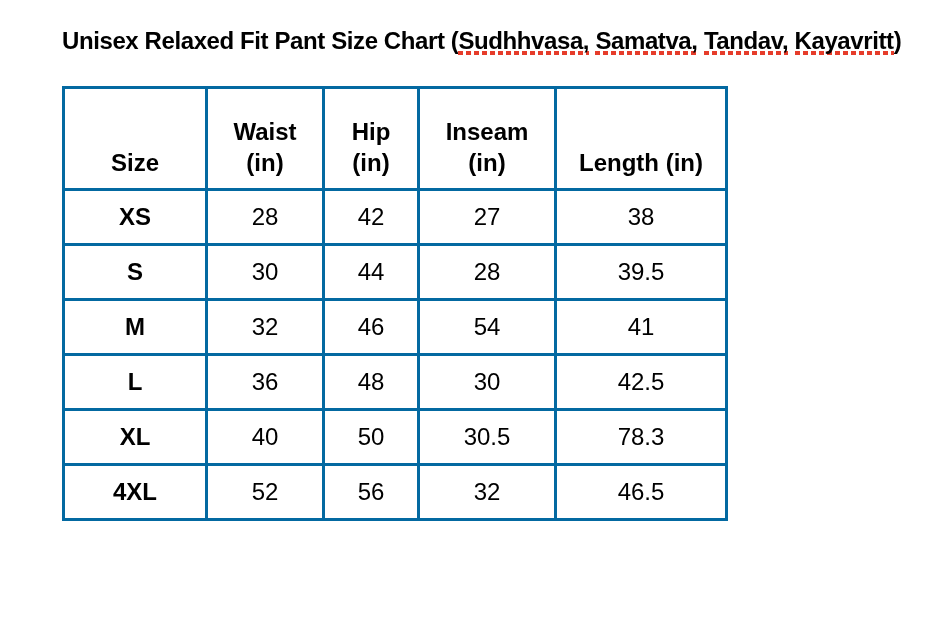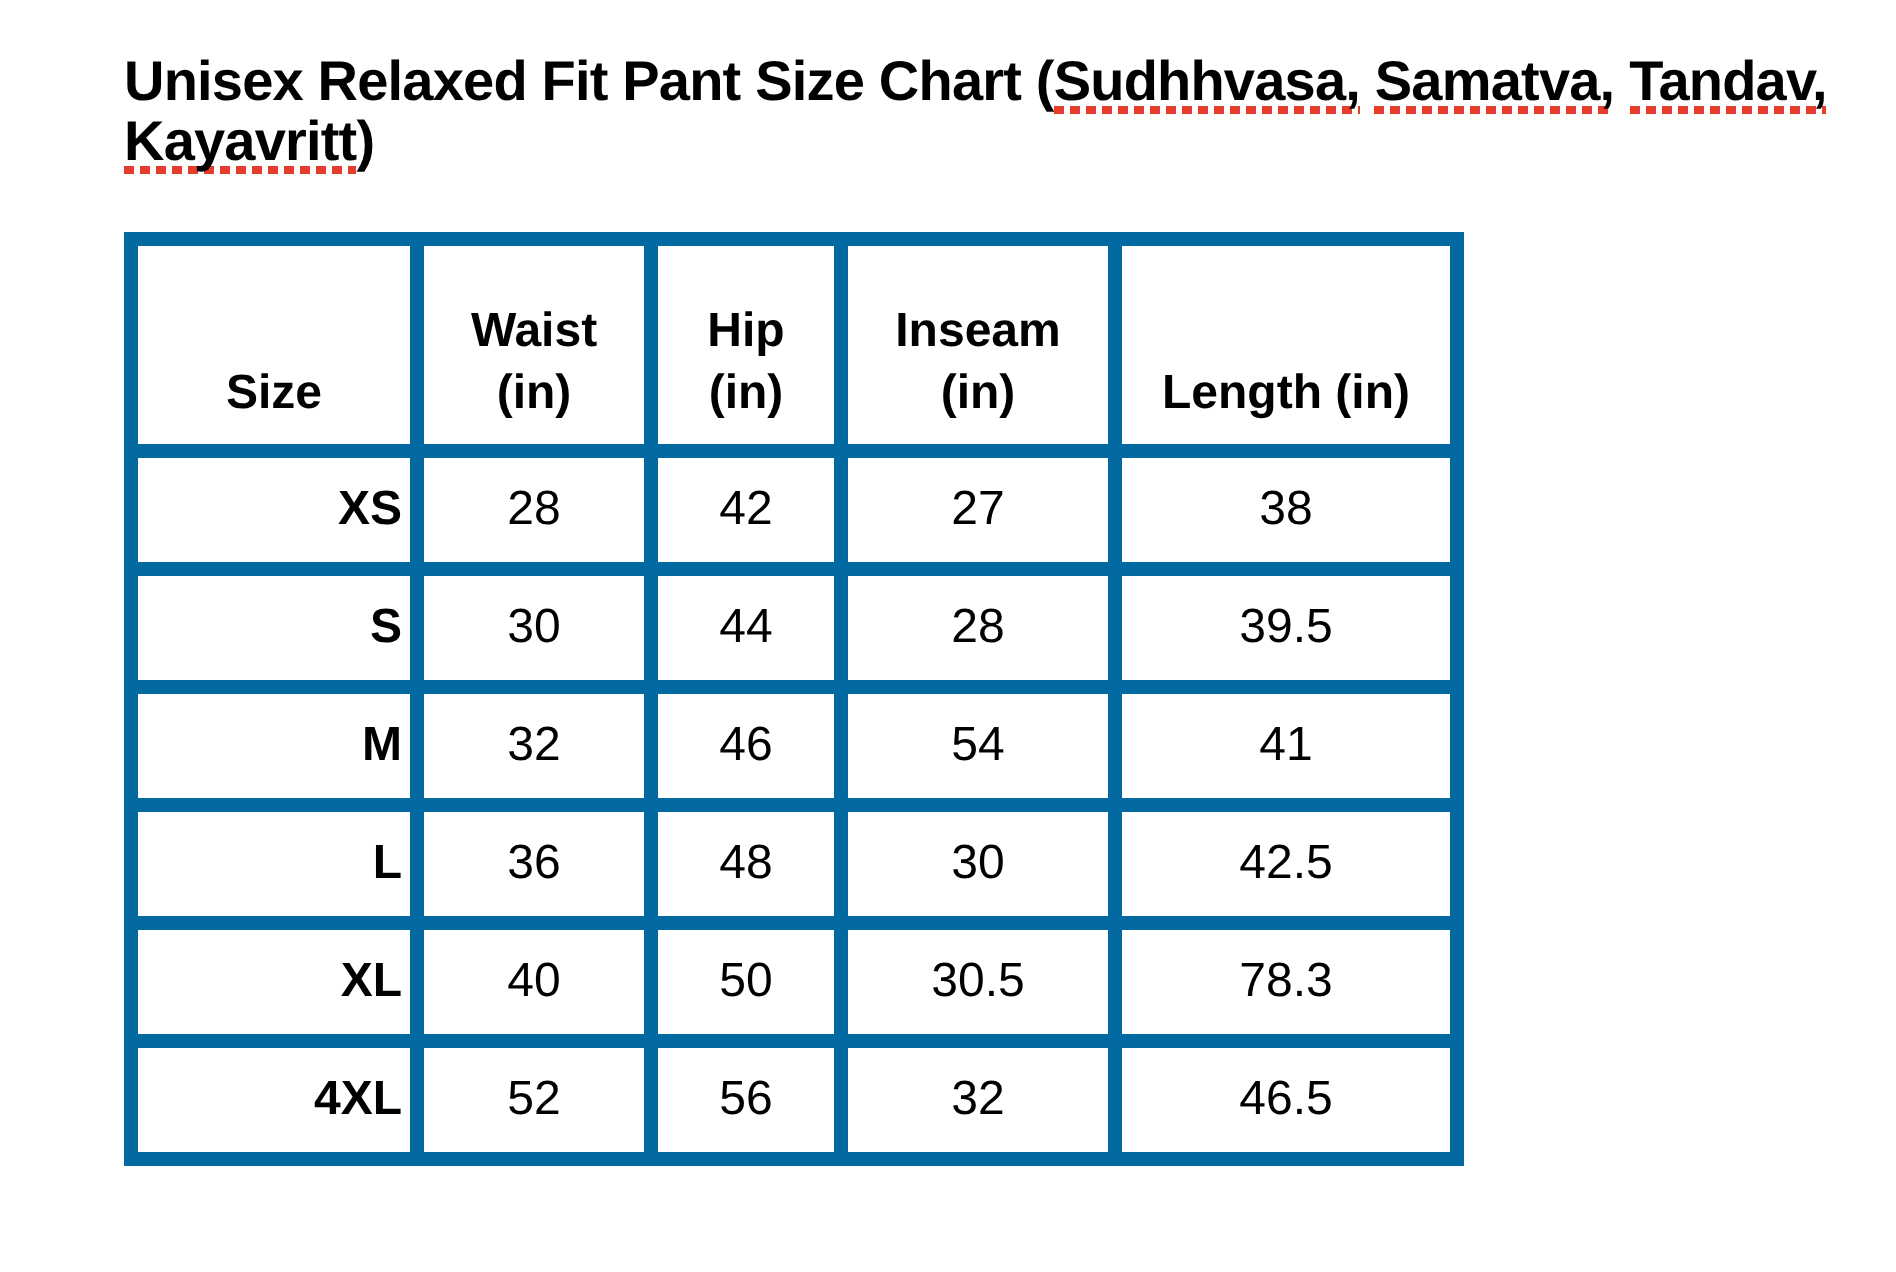--- a/index.html
+++ b/index.html
@@ -14,61 +14,60 @@
   }
   .page {
     box-sizing: border-box;
     width: 948px;
     height: 636px;
     padding: 26px 0 0 62px;
     overflow: hidden;
   }
   .title {
     margin: 0 0 30px 0;
-    font-size: 28px;
+    font-size: 24px;
     font-weight: bold;
     letter-spacing: -0.4px;
     line-height: 30px;
     white-space: pre-wrap;
   }
   .misspelled {
     background-image: repeating-linear-gradient(to right, #e63c2a 0 5px, rgba(0,0,0,0) 5px 8px);
     background-repeat: repeat-x;
     background-size: 8px 4px;
     background-position: 0 100%;
     padding-bottom: 1px;
   }
   table.size-chart {
     border-collapse: collapse;
     table-layout: fixed;
     width: 663px;
   }
   table.size-chart th,
   table.size-chart td {
-    border: 7px solid #0369a1;
+    border: 3px solid #0369a1;
     text-align: center;
     font-size: 24px;
     overflow: hidden;
   }
   table.size-chart thead th {
     height: 89px;
     vertical-align: bottom;
     padding: 0 4px 10px 4px;
     font-weight: bold;
     line-height: 31px;
   }
   table.size-chart tbody td {
     height: 52px;
     vertical-align: middle;
     padding: 0 4px;
     font-weight: normal;
   }
   table.size-chart tbody td.size-col {
     font-weight: bold;
-    text-align: right;
   }
   .hline { display: block; }
 </style>
 </head>
 <body>
 
 <div class="page">
 
   <h1 class="title"><span>Unisex Relaxed Fit Pant Size Chart (</span><span class="misspelled">Sudhhvasa,</span><span> </span><span class="misspelled">Samatva,</span><span> </span><span class="misspelled">Tandav,</span><span> </span><span class="misspelled">Kayavritt</span><span>)</span></h1>
 

